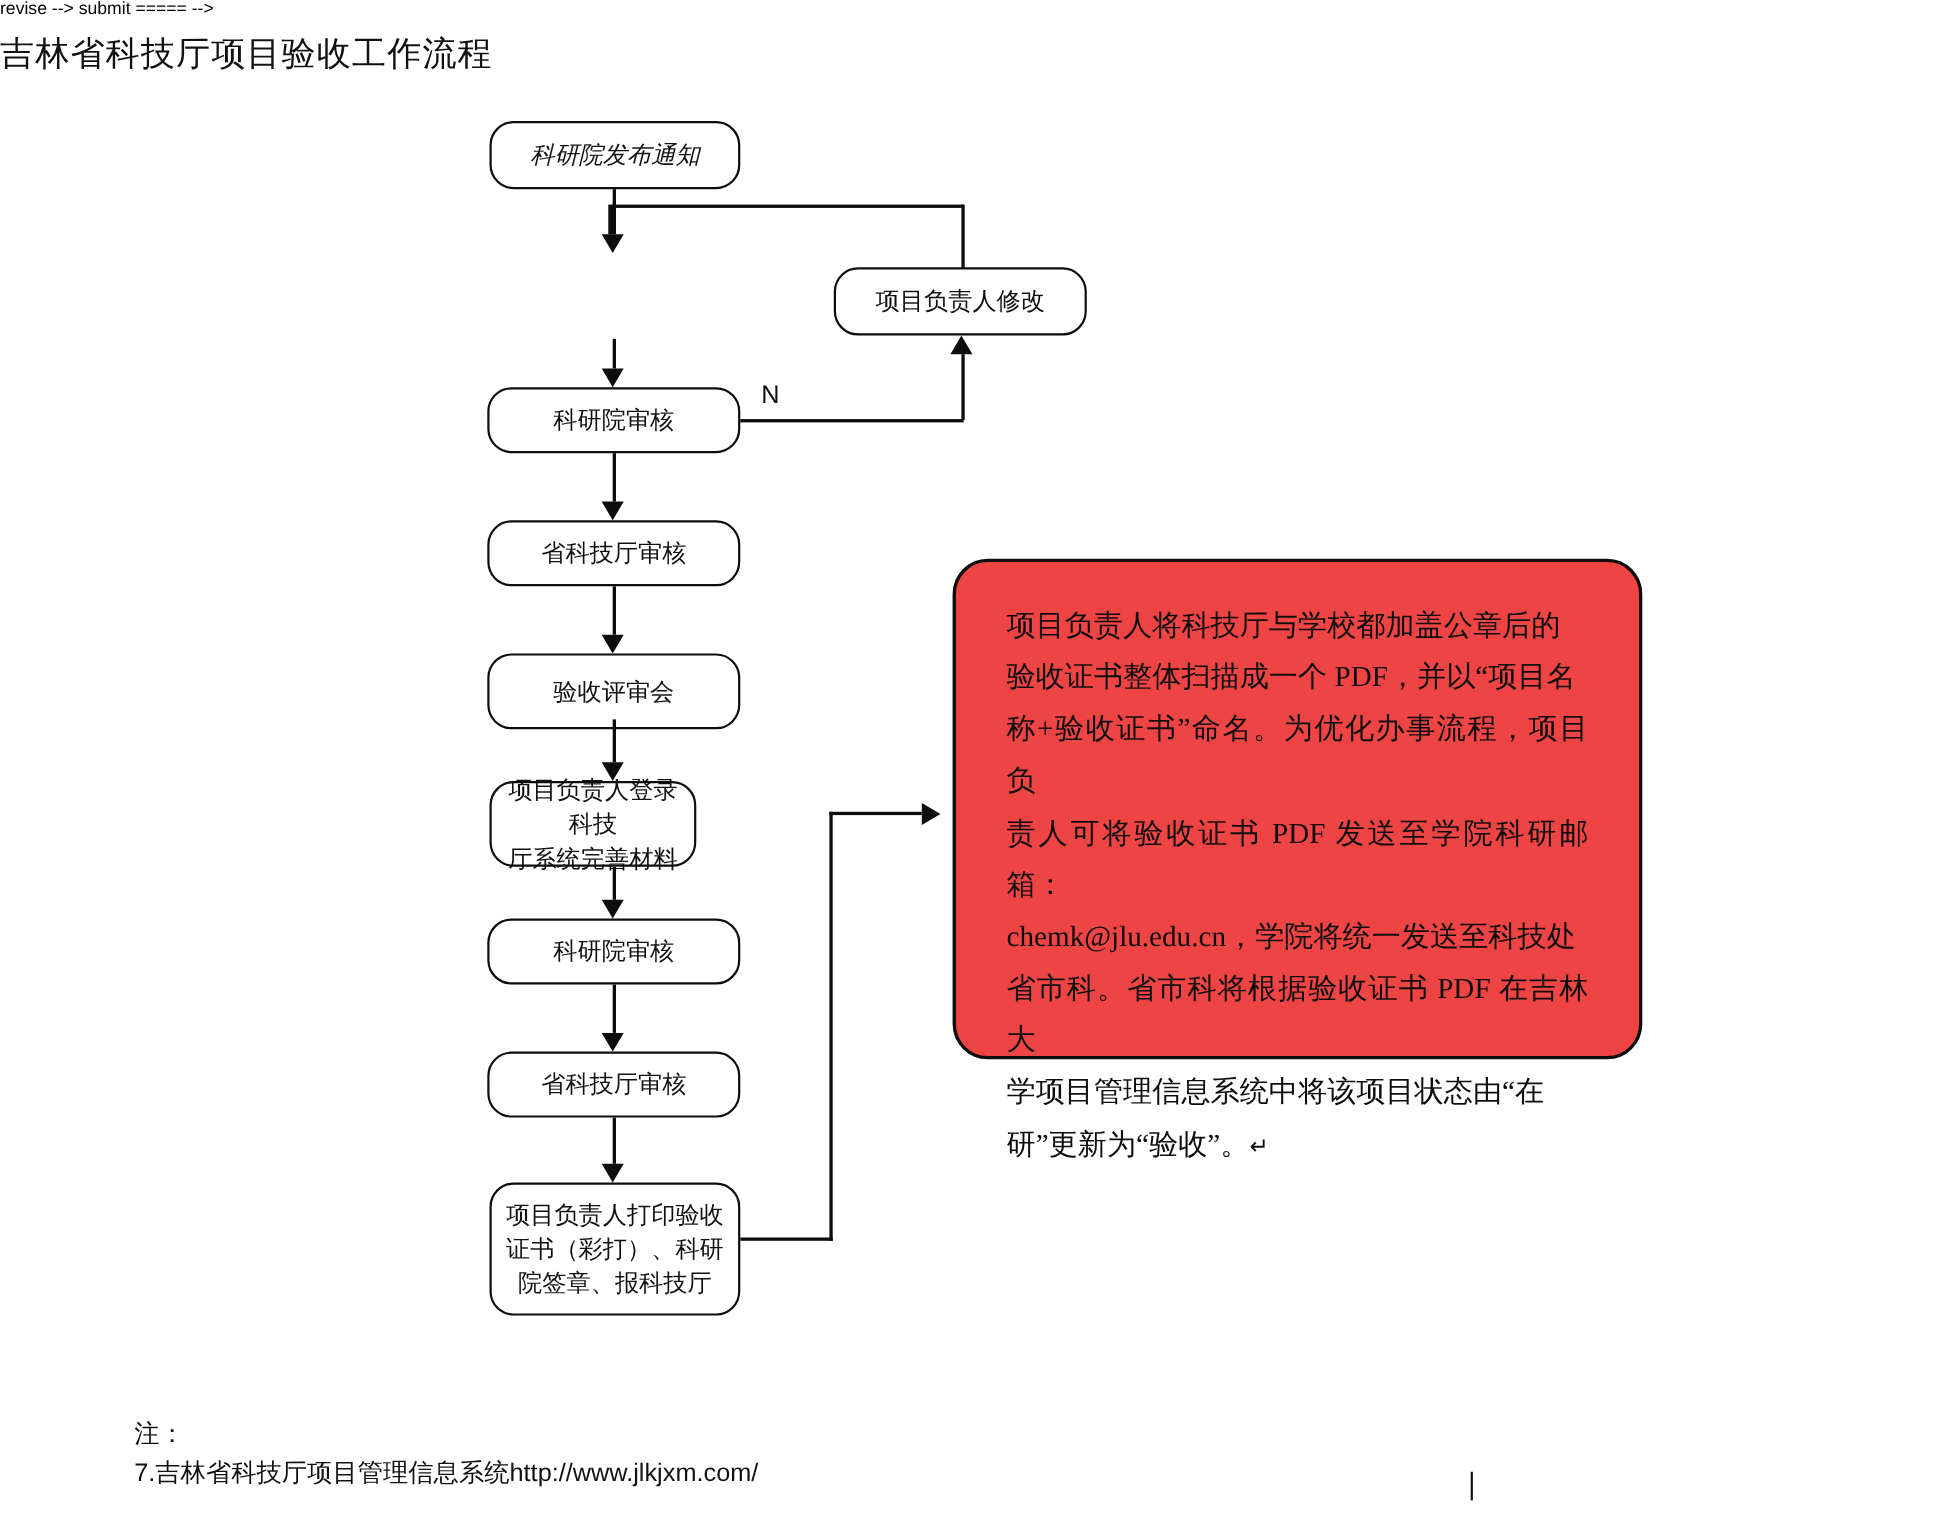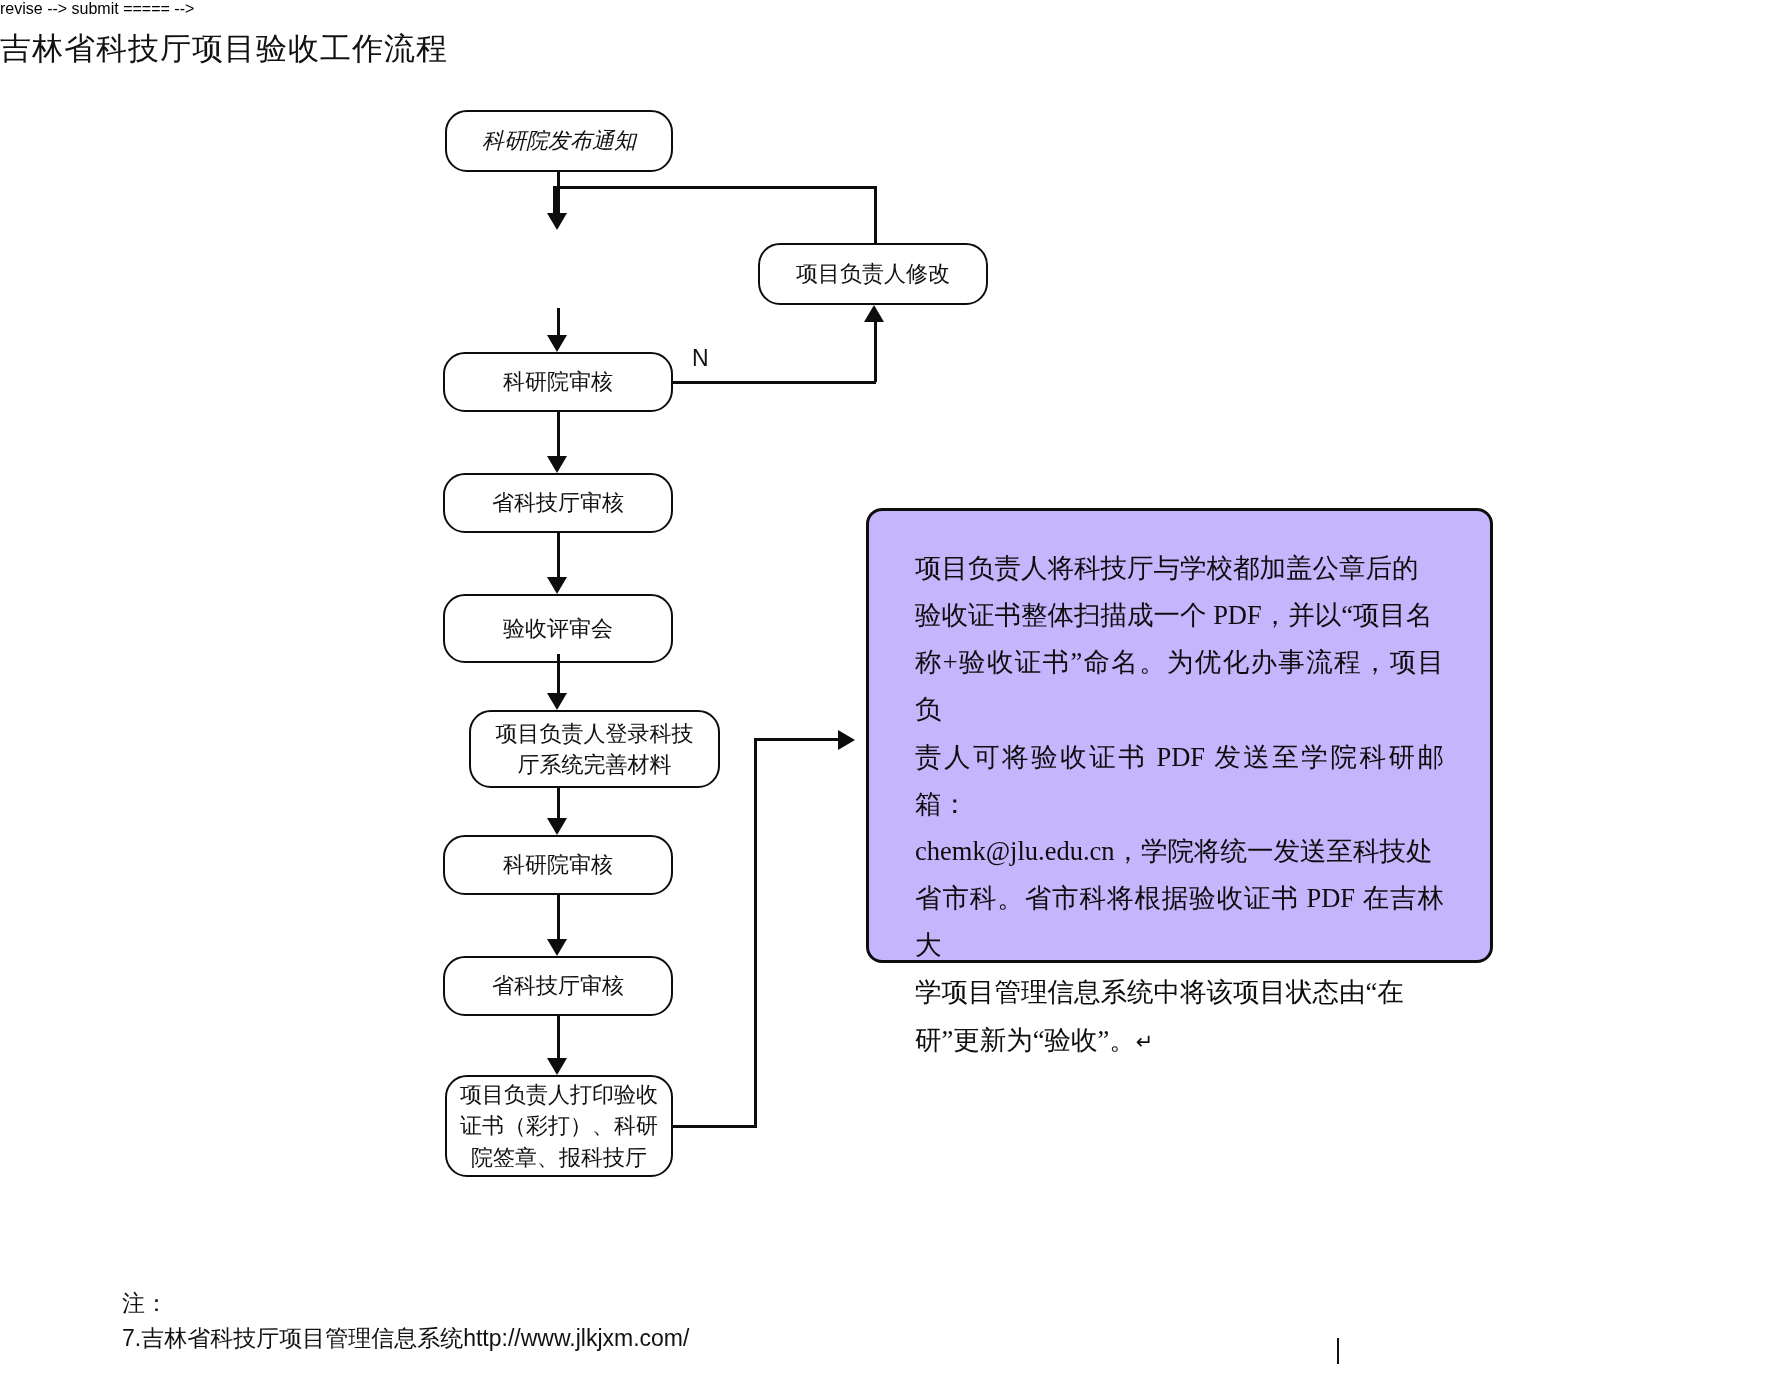--- a/index.html
+++ b/index.html
@@ -50,22 +50,22 @@
     font-family: "Liberation Sans", "DejaVu Sans", sans-serif;
     white-space: pre-line;
     padding: 0 8px;
   }
 
   
   .callout {
     position: absolute;
     box-sizing: border-box;
     border: 3px solid #0d0d0d;
-    border-radius: 16px;
-    background: #c4b5fd;
+    border-radius: 32px;
+    background: #ef4444;
     padding: 34px 46px 30px 46px;
     font-family: "Liberation Serif", "DejaVu Serif", serif;
     font-size: 26.5px;
     line-height: 1.78;
     color: #0d0d0d;
     text-align: justify;
   }
   .callout .pilcrow {
     font-family: "Liberation Sans", "DejaVu Sans", sans-serif;
     font-size: 21px;
@@ -144,28 +144,28 @@
   
   <div class="node" style="left:445px; top:110px; width:228px; height:62px;font-style:italic;">科研院发布通知</div>
 
 
   <div class="node" style="left:443px; top:352px; width:230px; height:60px;">科研院审核</div>
 
   <div class="node" style="left:443px; top:473px; width:230px; height:60px;">省科技厅审核</div>
 
   <div class="node" style="left:443px; top:594px; width:230px; height:69px;">验收评审会</div>
 
-  <div class="node" style="left:469px; top:710px; width:251px; height:78px;">项目负责人登录科技
+  <div class="node" style="left:445px; top:710px; width:188px; height:78px;">项目负责人登录科技
 厅系统完善材料</div>
 
   <div class="node" style="left:443px; top:835px; width:230px; height:60px;">科研院审核</div>
 
   <div class="node" style="left:443px; top:956px; width:230px; height:60px;">省科技厅审核</div>
 
-  <div class="node" style="left:445px; top:1075px; width:228px; height:102px;">项目负责人打印验收
+  <div class="node" style="left:445px; top:1075px; width:228px; height:121px;">项目负责人打印验收
 证书（彩打）、科研
 院签章、报科技厅</div>
 
   
   <div class="node" style="left:758px; top:243px; width:230px; height:62px;">项目负责人修改</div>
 
   
   
   <div class="vline" style="left:557px; top:172px; height:41px;"></div>
   <div class="arrow-down" style="left:547px; top:213px;"></div>

